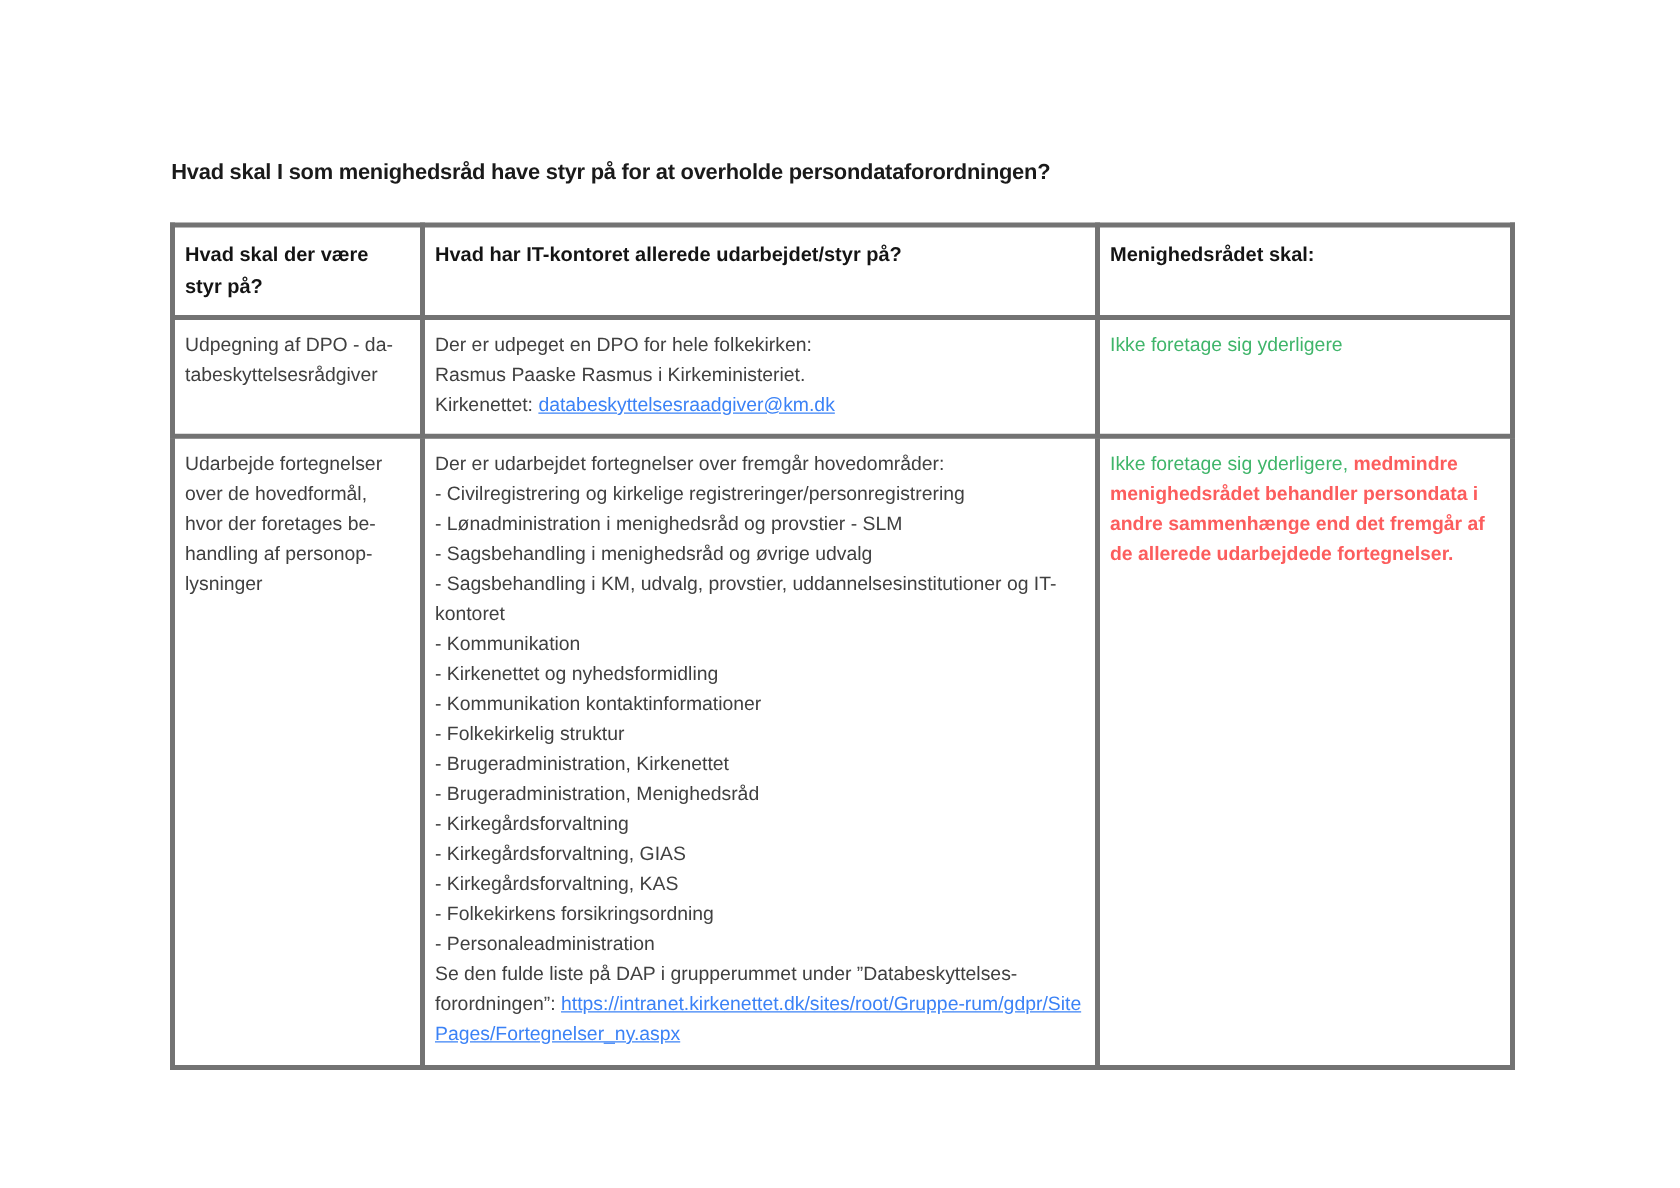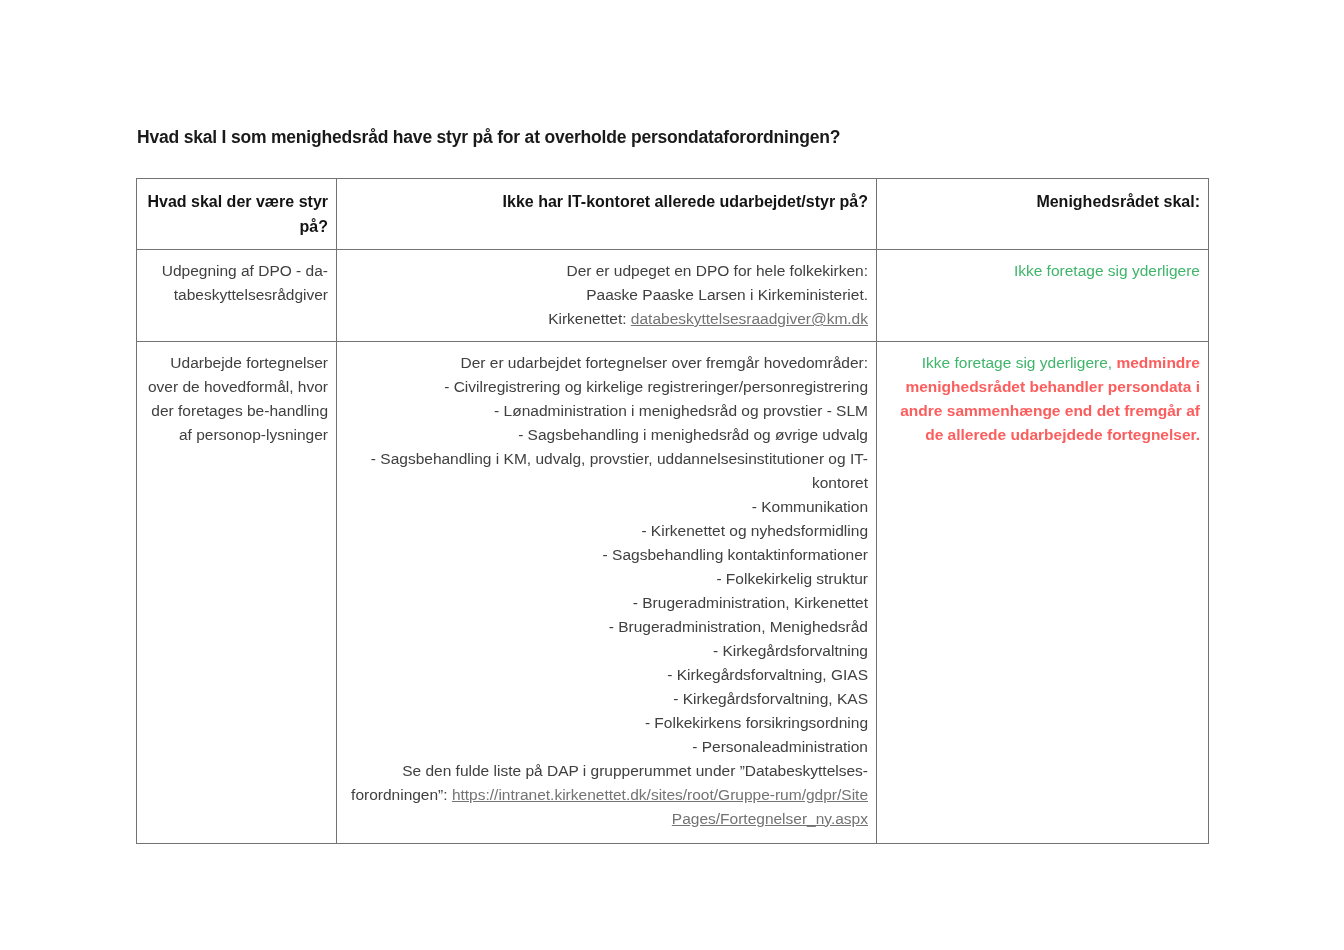--- a/index.html
+++ b/index.html
@@ -35,47 +35,46 @@
   }
   table.gdpr-table {
     position: absolute;
     left: 136px;
     top: 143px;
     width: 1072px;
     border-collapse: collapse;
     table-layout: fixed;
   }
   table.gdpr-table td {
-    border: 1px solid #737373;
+    border: 4px solid #737373;
     vertical-align: top;
     padding: 9px 8px 10px 8px;
     font-family: "Liberation Sans", sans-serif;
     font-size: 15.5px;
     line-height: 24px;
     color: #404040;
-    text-align: right;
   }
   table.gdpr-table td.col1 { width: 200px; }
   table.gdpr-table td.col2 { width: 540px; }
   table.gdpr-table td.col3 { width: 332px; }
 
   tr.header-row td {
     font-weight: bold;
     color: #141414;
     font-size: 16px;
     line-height: 25px;
     padding-top: 10px;
     padding-bottom: 10px;
   }
   tr.header-row td.col1 { height: 38px; }
 
   .cell-line { display: block; white-space: pre-wrap; }
 
   a.doclink {
-    color: #737373;
+    color: #3b82f6;
     text-decoration: underline;
     word-break: break-all;
   }
   .green { color: #3fb56a; }
   .red { color: #fc5d5d; font-weight: bold; }
 
   .row1 td { height: 60px; }
   .row2 .col2 { padding-bottom: 12px; }
 
   .nowrap-list .cell-line { white-space: pre-wrap; }
@@ -89,47 +88,47 @@
 
   <table class="gdpr-table">
     <colgroup>
       <col style="width:200px">
       <col style="width:540px">
       <col style="width:332px">
     </colgroup>
     <tbody>
       <tr class="header-row">
         <td class="col1">Hvad skal der være styr på?</td>
-        <td class="col2">Ikke har IT-kontoret allerede udarbejdet/styr på?</td>
+        <td class="col2">Hvad har IT-kontoret allerede udarbejdet/styr på?</td>
         <td class="col3">Menighedsrådet skal:</td>
       </tr>
 
       <tr class="row1">
         <td class="col1">Udpegning af DPO - da-tabeskyttelsesrådgiver</td>
         <td class="col2">
           <span class="cell-line">Der er udpeget en DPO for hele folkekirken:</span>
-          <span class="cell-line">Paaske Paaske Larsen i Kirkeministeriet.</span>
+          <span class="cell-line">Rasmus Paaske Rasmus i Kirkeministeriet.</span>
           <span class="cell-line"><span>Kirkenettet: </span><a class="doclink" href="#">databeskyttelsesraadgiver@km.dk</a></span>
         </td>
         <td class="col3">
           <span class="green">Ikke foretage sig yderligere</span>
         </td>
       </tr>
 
       <tr class="row2">
         <td class="col1">Udarbejde fortegnelser over de hovedformål, hvor der foretages be-handling af personop-lysninger</td>
         <td class="col2 nowrap-list">
           <span class="cell-line">Der er udarbejdet fortegnelser over fremgår hovedområder:</span>
           <span class="cell-line">- Civilregistrering og kirkelige registreringer/personregistrering</span>
           <span class="cell-line">- Lønadministration i menighedsråd og provstier - SLM</span>
           <span class="cell-line">- Sagsbehandling i menighedsråd og øvrige udvalg</span>
           <span class="cell-line">- Sagsbehandling i KM, udvalg, provstier, uddannelsesinstitutioner og IT-kontoret</span>
           <span class="cell-line">- Kommunikation</span>
           <span class="cell-line">- Kirkenettet og nyhedsformidling</span>
-          <span class="cell-line">- Sagsbehandling kontaktinformationer</span>
+          <span class="cell-line">- Kommunikation kontaktinformationer</span>
           <span class="cell-line">- Folkekirkelig struktur</span>
           <span class="cell-line">- Brugeradministration, Kirkenettet</span>
           <span class="cell-line">- Brugeradministration, Menighedsråd</span>
           <span class="cell-line">- Kirkegårdsforvaltning</span>
           <span class="cell-line">- Kirkegårdsforvaltning, GIAS</span>
           <span class="cell-line">- Kirkegårdsforvaltning, KAS</span>
           <span class="cell-line">- Folkekirkens forsikringsordning</span>
           <span class="cell-line">- Personaleadministration</span>
           <span class="cell-line"><span>Se den fulde liste på DAP i grupperummet under ”Databeskyttelses-forordningen”: </span><a class="doclink" href="#">https://intranet.kirkenettet.dk/sites/root/Gruppe-rum/gdpr/SitePages/Fortegnelser_ny.aspx</a></span>
         </td>

